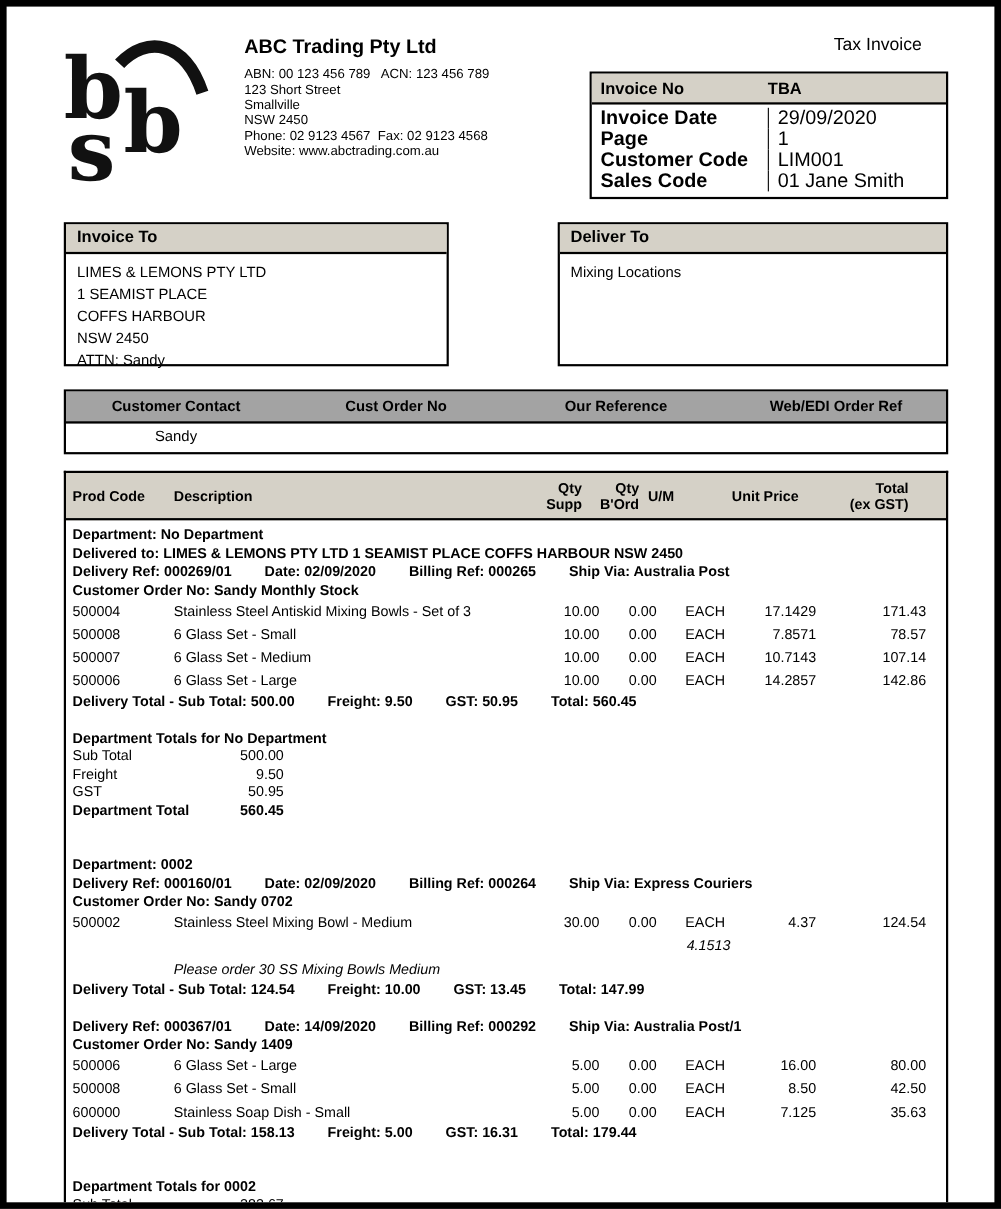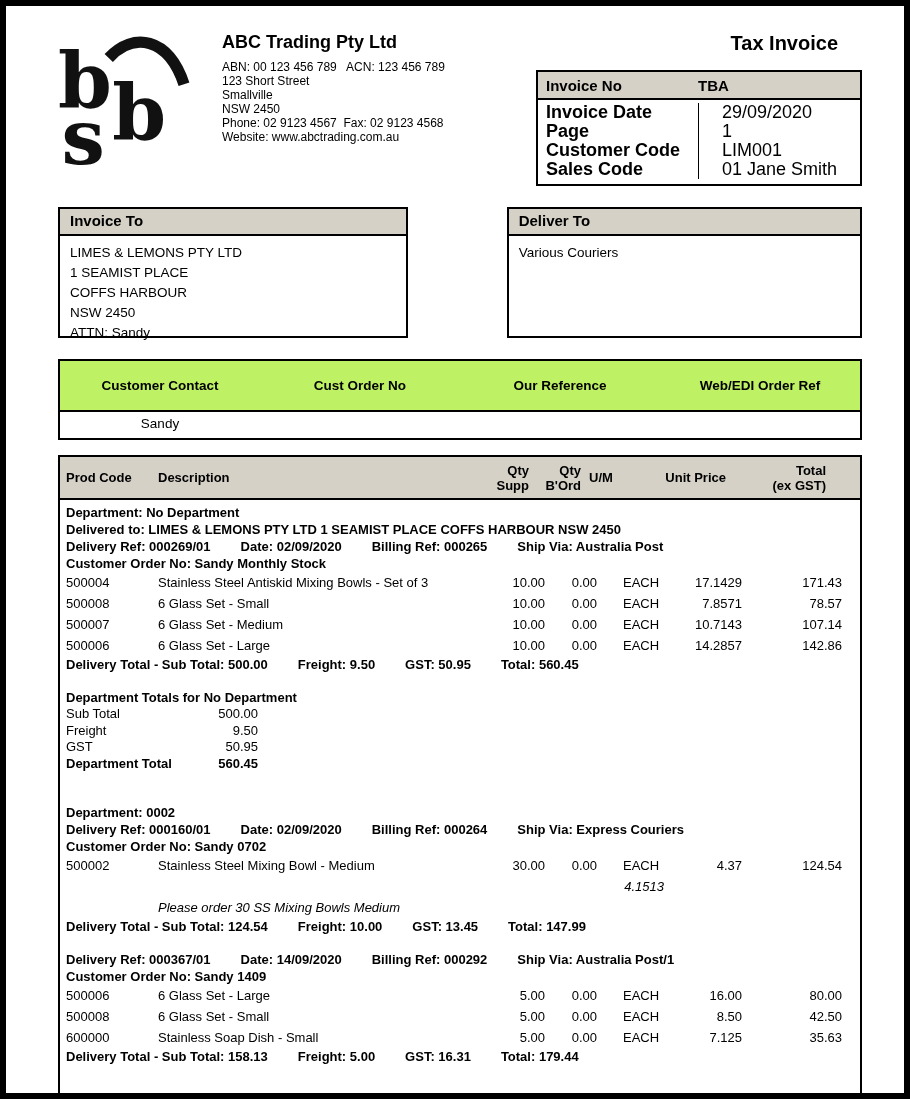--- a/index.html
+++ b/index.html
@@ -8,43 +8,43 @@
   .frame { width:910px; height:1099px; border:6px solid #000; background:#fff; overflow:hidden; }
   .page { height:100%; padding:14px 42px 0 52px; display:flex; flex-direction:column; }
 
   
   .top { display:flex; }
   .logo-wrap { width:152px; padding-top:4px; }
   .company { flex:1; padding-top:12px; padding-left:12px; }
   .company-name { font-size:18px; font-weight:bold; margin-bottom:7px; }
   .company-line { font-size:12px; line-height:14px; white-space:pre-wrap; }
   .right-col { width:326px; padding-top:12px; }
-  .doc-title { font-size:20px; font-weight:bold; text-align:right; padding-right:24px; margin-bottom:15px; }
+  .doc-title { font-size:16px; font-weight:normal; text-align:right; padding-right:24px; margin-bottom:15px; }
 
   .meta-box { border:2px solid #000; }
   .meta-header { background:#d5d1c7; border-bottom:2px solid #000; display:flex; align-items:center;
                  font-weight:bold; font-size:15px; padding:4px 0 4px 8px; height:28px; }
   .meta-hlabel { width:152px; }
   .meta-body { padding:3px 0 5px 0; }
   .meta-row { display:flex; padding-left:8px; font-size:18px; line-height:19px; }
   .meta-label { width:152px; font-weight:bold; }
-  .meta-value { border-left:1px solid #000; padding-left:23px; flex:1; }
+  .meta-value { border-left:1px solid #000; padding-left:8px; flex:1; }
 
   
   .addr-row { display:flex; margin-top:21px; gap:99px; }
   .addr-box { border:2px solid #000; }
   .addr-box.invoice-to { width:368px; }
   .addr-box.deliver-to { width:374px; }
   .addr-head { background:#d5d1c7; border-bottom:2px solid #000; font-weight:bold; font-size:15px; padding:3px 0 3px 10px; height:27px; }
   .addr-body { padding:7px 10px; font-size:13.5px; line-height:20px; height:100px; }
 
   
   .contact-table { border:2px solid #000; margin-top:21px; }
-  .contact-head { background:#bef264; border-bottom:2px solid #000; display:grid; grid-template-columns:repeat(4,1fr);
-                  font-weight:bold; font-size:13.5px; padding:17px 0; text-align:center; }
+  .contact-head { background:#a3a3a3; border-bottom:2px solid #000; display:grid; grid-template-columns:repeat(4,1fr);
+                  font-weight:bold; font-size:13.5px; padding:6px 0; text-align:center; }
   .contact-vals { display:grid; grid-template-columns:repeat(4,1fr); font-size:13.5px; padding:4px 0 5px 0; text-align:center; min-height:26px; }
 
   
   .items-table { border:2px solid #000; border-bottom:none; margin-top:15px; flex:1; display:flex; flex-direction:column; }
   .items-head { background:#d5d1c7; border-bottom:2px solid #000; display:grid;
                 grid-template-columns:92px 1fr 56px 52px 67px 78px 100px;
                 font-weight:bold; font-size:13px; line-height:15px; padding:5px 34px 5px 6px; align-items:center; min-height:43px; }
   .h-cell { white-space:pre-line; }
   .h-qty_supp,.h-qty_bord,.h-unit_price,.h-total { text-align:right; }
   .h-um { padding-left:8px; }
@@ -124,21 +124,21 @@
           <div>LIMES &amp; LEMONS PTY LTD</div>
           <div>1 SEAMIST PLACE</div>
           <div>COFFS HARBOUR</div>
           <div>NSW 2450</div>
           <div>ATTN: Sandy</div>
         </div>
       </div>
       <div class="addr-box deliver-to">
         <div class="addr-head">Deliver To</div>
         <div class="addr-body">
-          <div>Various Couriers</div>
+          <div>Mixing Locations</div>
         </div>
       </div>
     </div>
 
     <div class="contact-table">
       <div class="contact-head">
         <div>Customer Contact</div>
         <div>Cust Order No</div>
         <div>Our Reference</div>
         <div>Web/EDI Order Ref</div>

